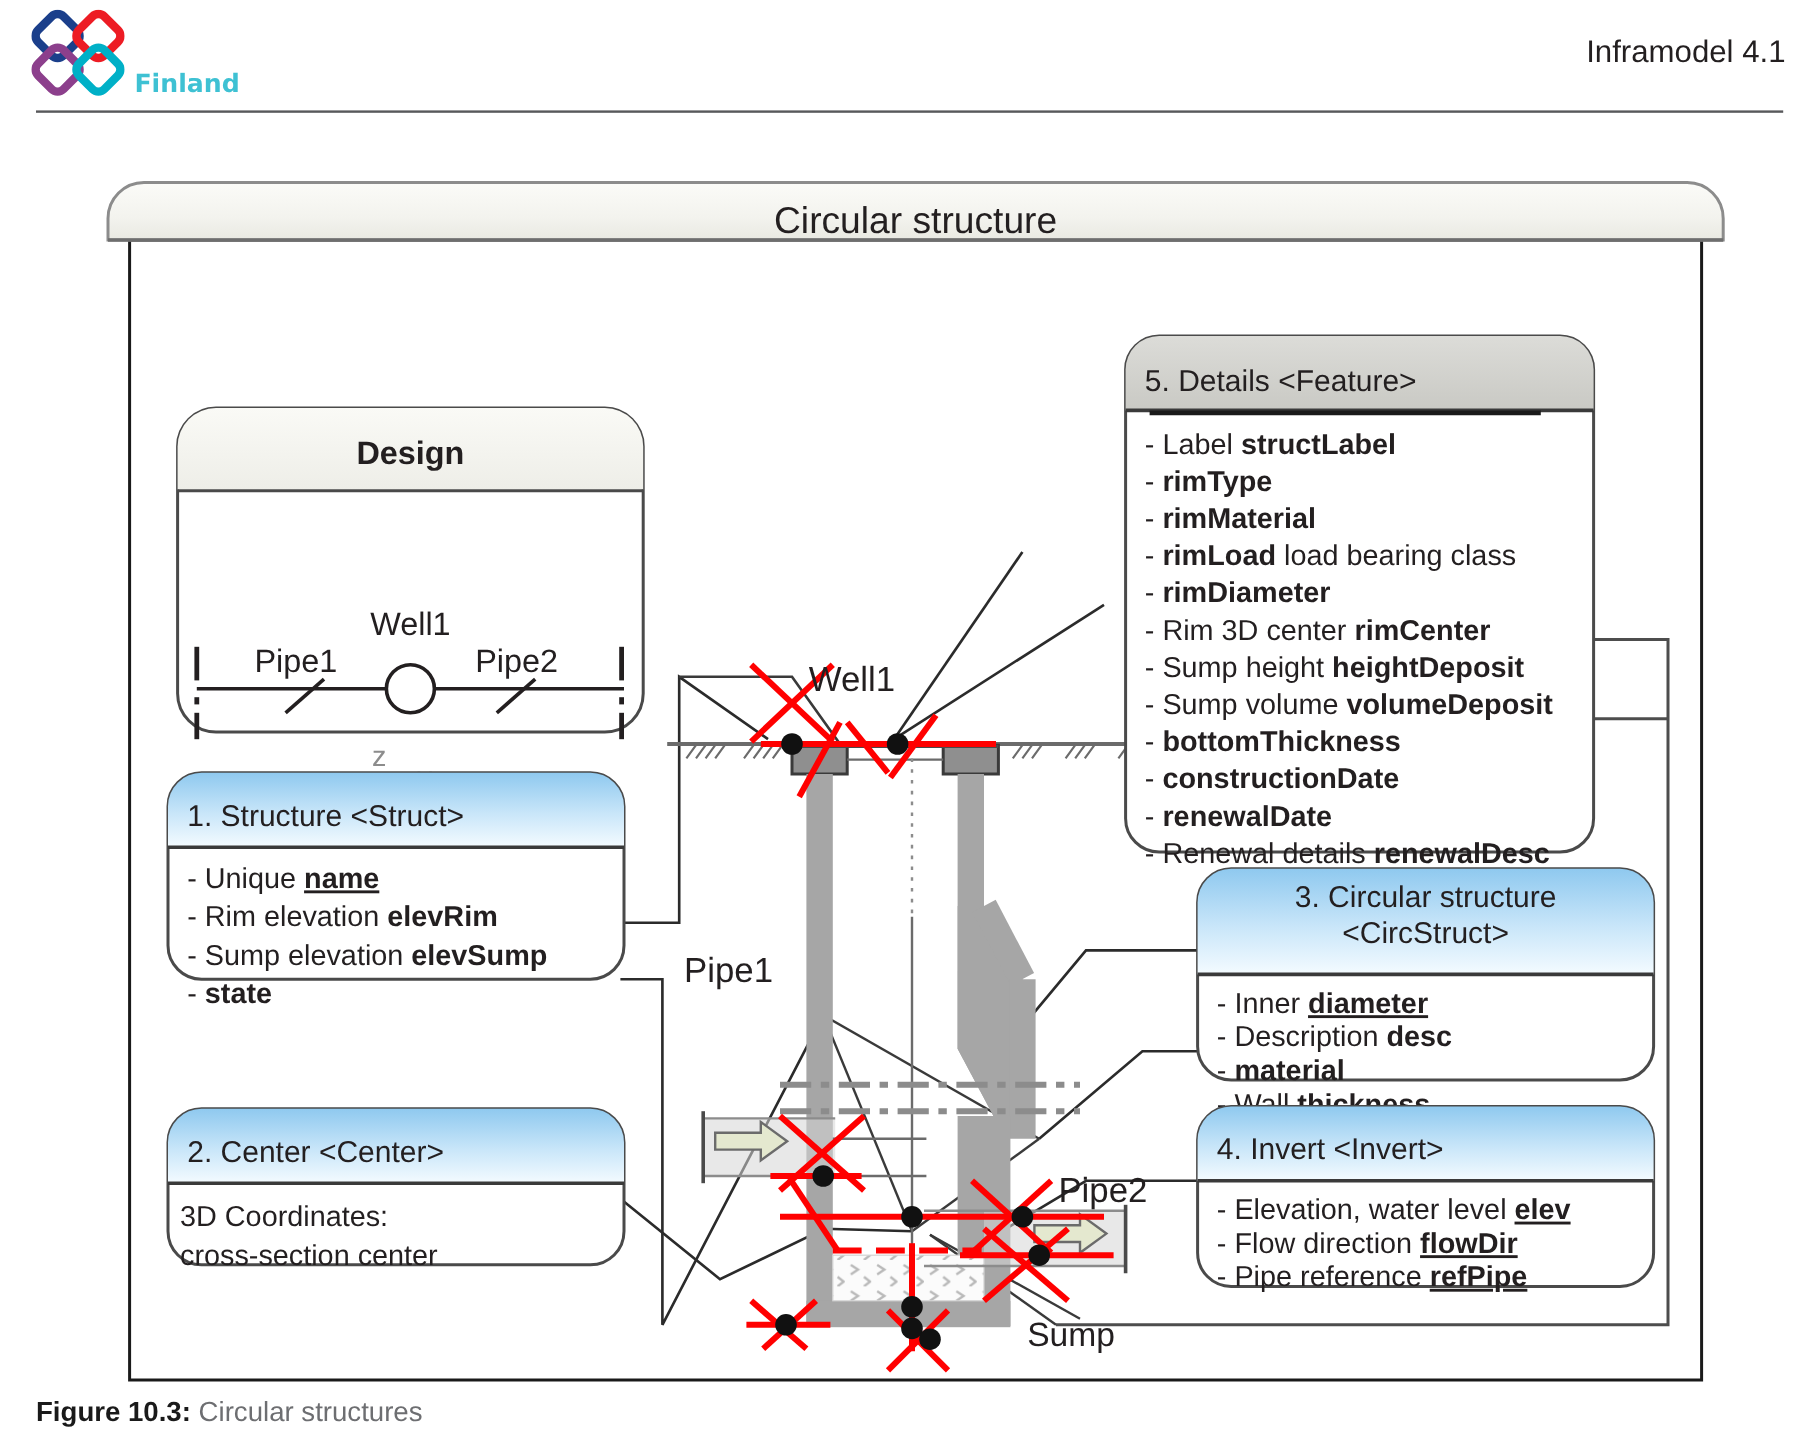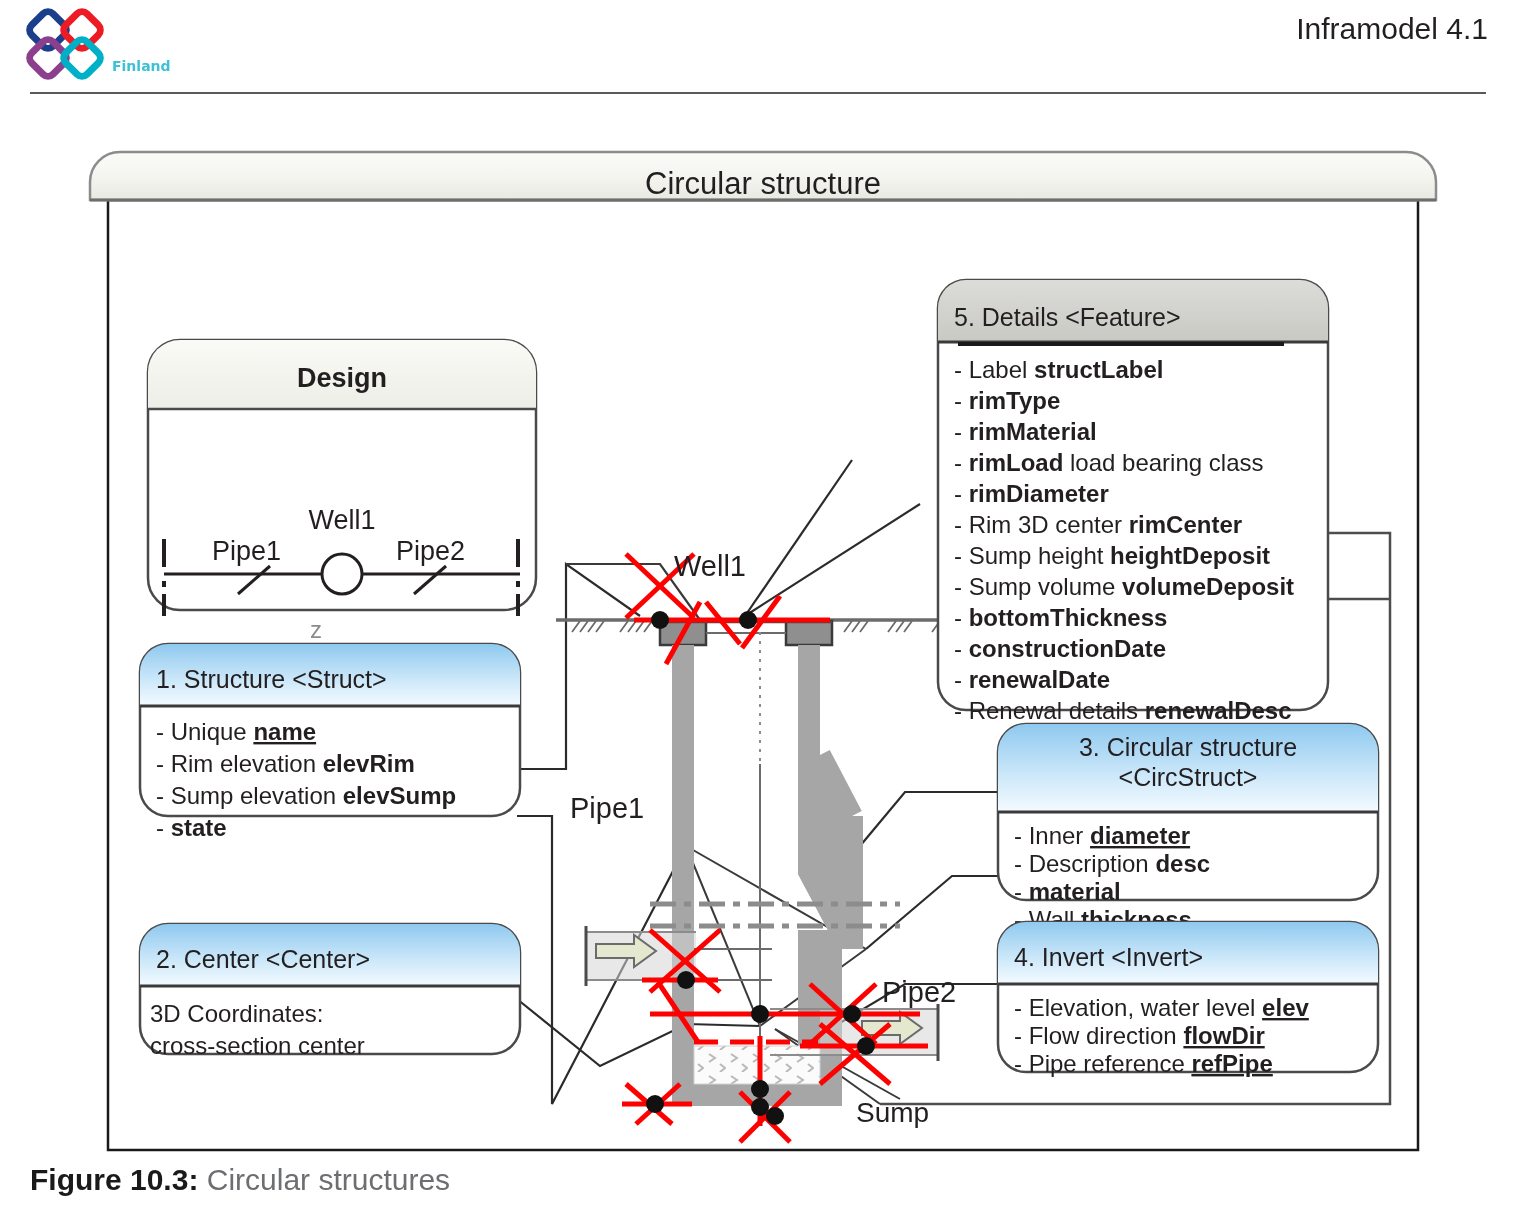--- a/index.html
+++ b/index.html
@@ -10,27 +10,27 @@
   }
   
   #header{position:absolute;left:0;top:0;width:1514px;height:96px;}
   #logo-wrap{position:absolute;left:26px;top:6px;width:400px;height:80px;}
   #logo-mark{position:absolute;left:0;top:2px;width:78px;height:72px;}
   #logo-text{position:absolute;left:84px;top:4px;height:56px;}
   .lt-building{font-family:"DejaVu Sans", sans-serif;font-size:44px;color:#58595b;letter-spacing:-1px;line-height:50px;}
   .lt-smart{font-family:"DejaVu Sans", sans-serif;font-size:46px;font-weight:bold;color:#ed1c24;letter-spacing:-1.5px;}
   .lt-dot{color:#ed1c24;font-size:46px;font-weight:bold;}
   #logo-finland{position:absolute;left:86px;top:52px;font-family:"DejaVu Sans", sans-serif;
-     font-size:14px;font-weight:bold;color:#3ec1d3;letter-spacing:0px;}
-  #header-title{position:absolute;right:26px;top:12px;font-size:30px;color:#231f20;
+     font-size:21px;font-weight:bold;color:#3ec1d3;letter-spacing:0px;}
+  #header-title{position:absolute;right:26px;top:28px;font-size:26px;color:#231f20;
      font-family:"Liberation Sans", sans-serif;}
   #header-rule{position:absolute;left:30px;top:92px;width:1456px;height:2px;background:#58595b;}
 
   
-  #caption{position:absolute;left:30px;top:1163px;font-size:30px;white-space:nowrap;}
+  #caption{position:absolute;left:30px;top:1163px;font-size:23px;white-space:nowrap;}
   #caption .cap-bold{font-weight:bold;color:#1a1a1a;}
   #caption .cap-rest{color:#6d6e71;}
 
   
   #canvas{position:absolute;left:0;top:104px;width:1514px;height:1050px;}
   .uml-title{font-family:"Liberation Sans", sans-serif;}
 </style>
 </head>
 <body>
 

